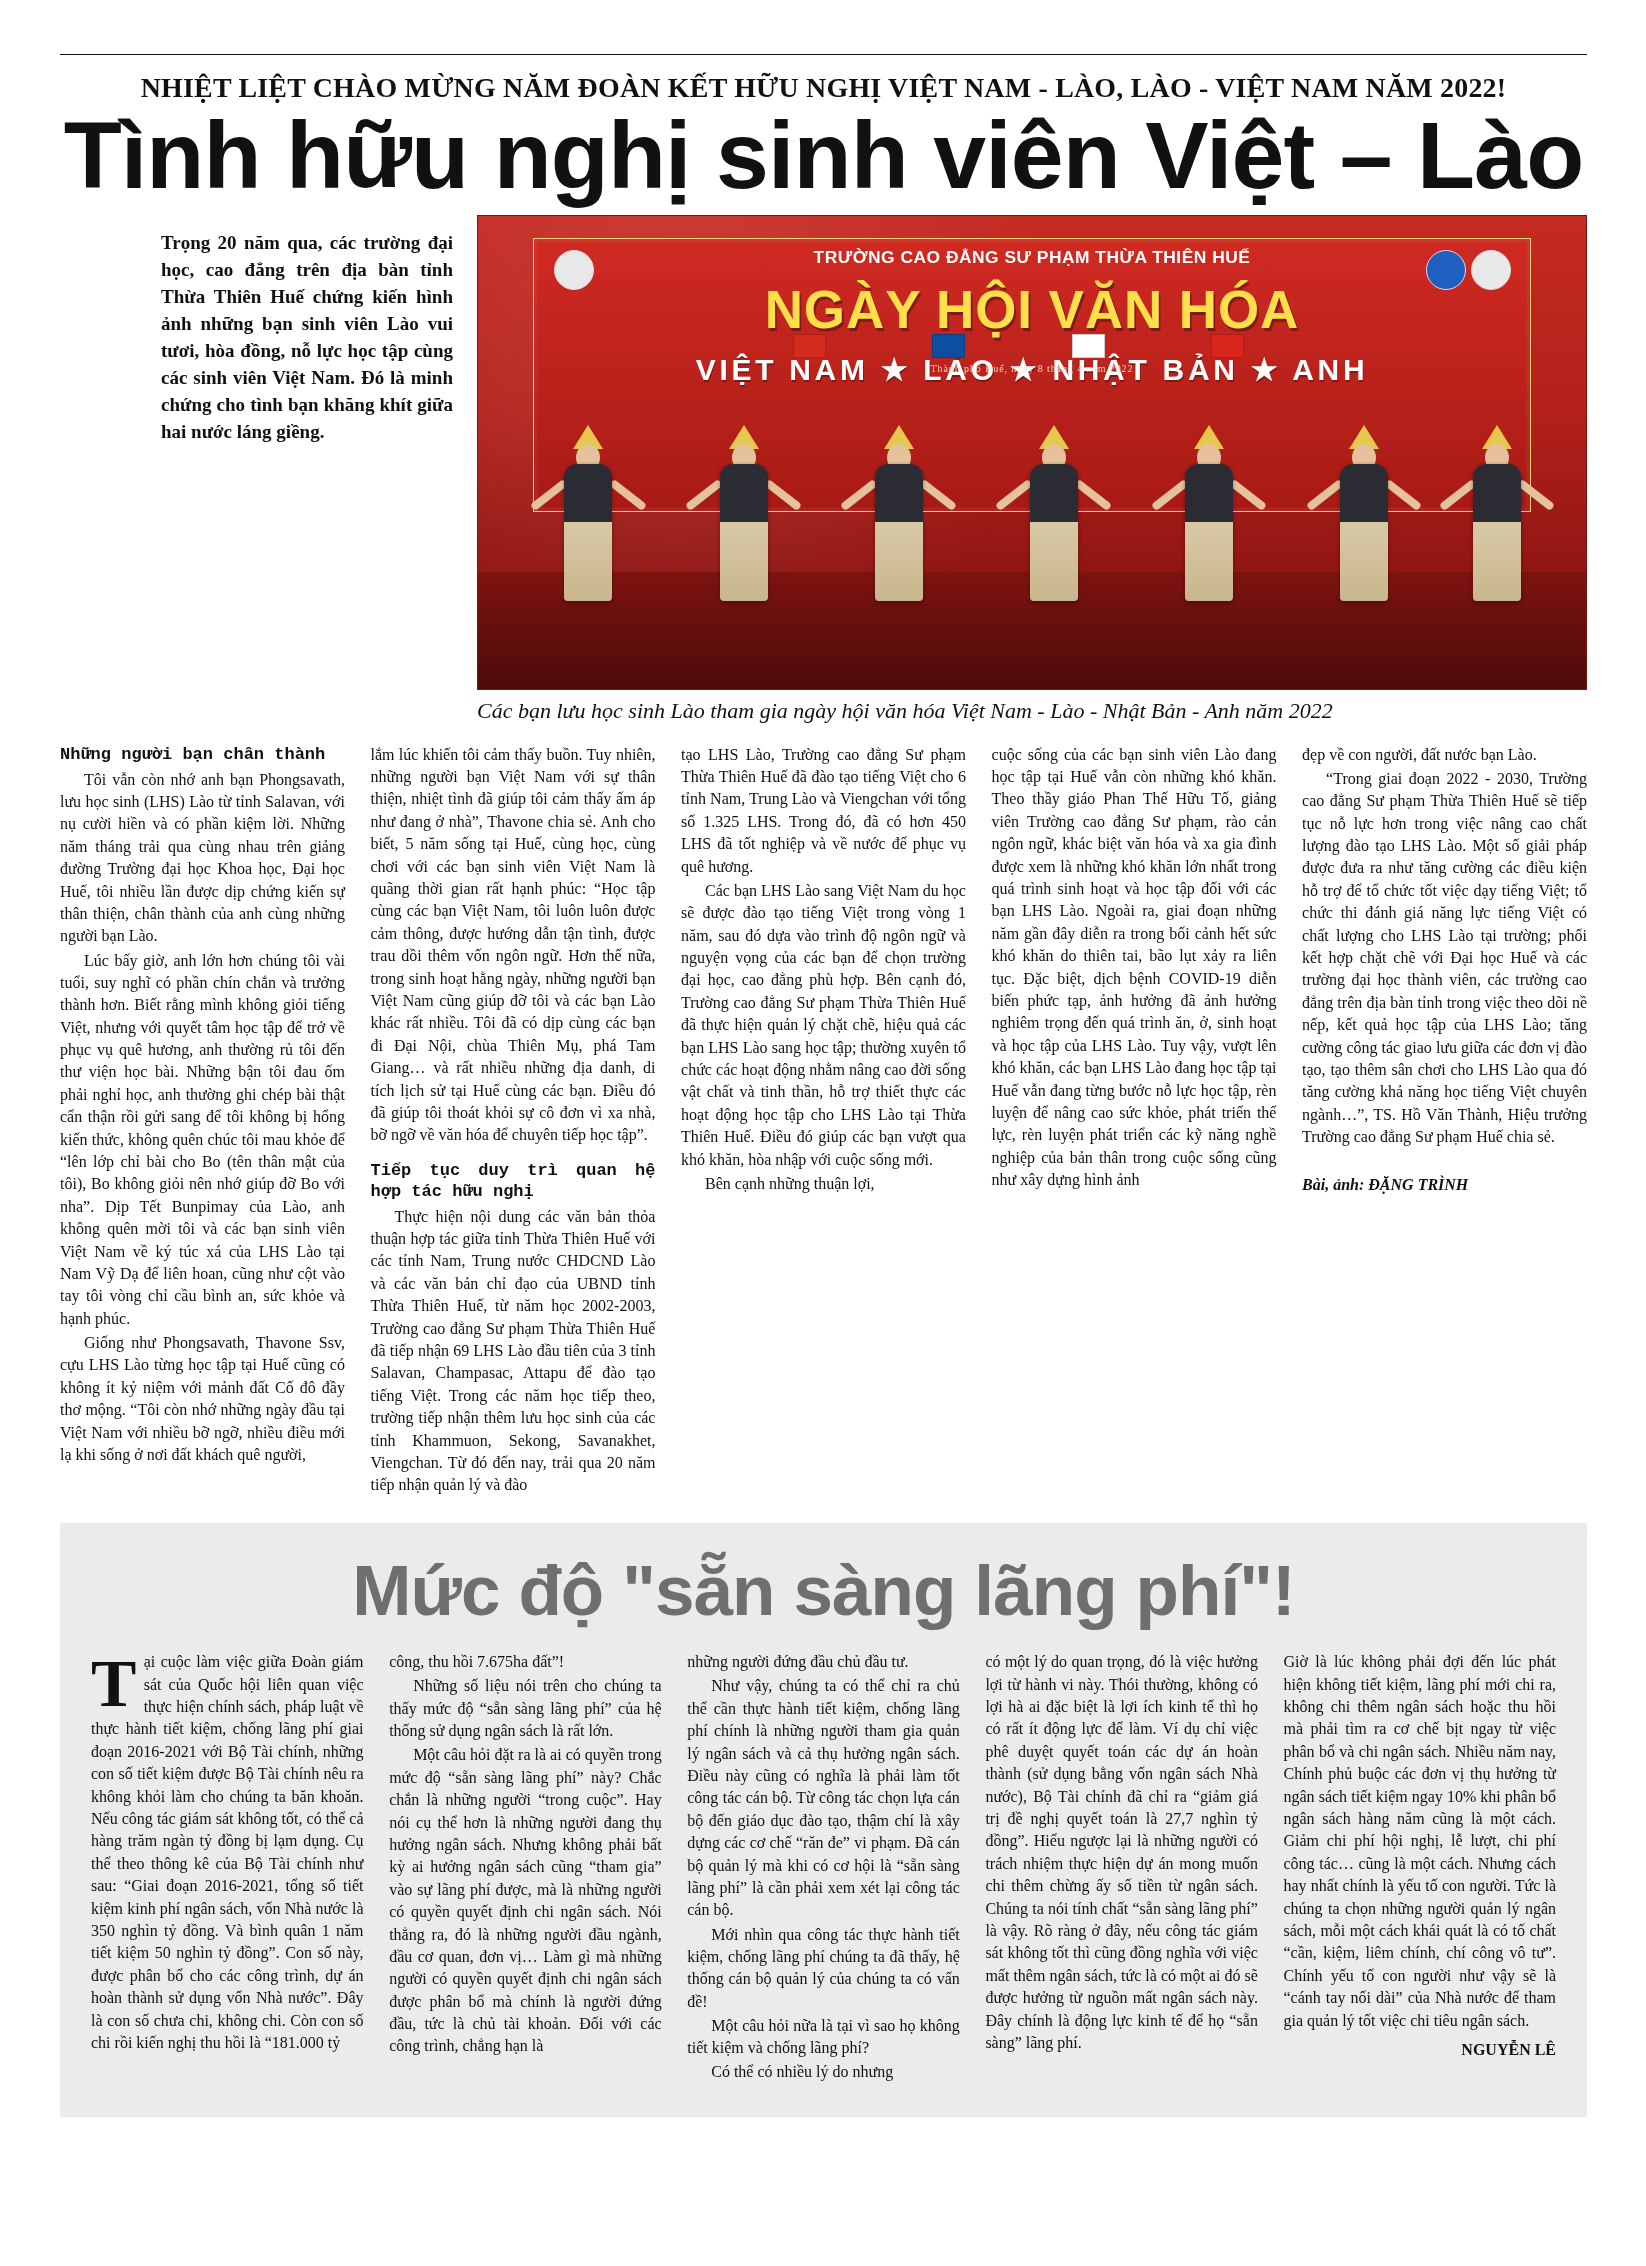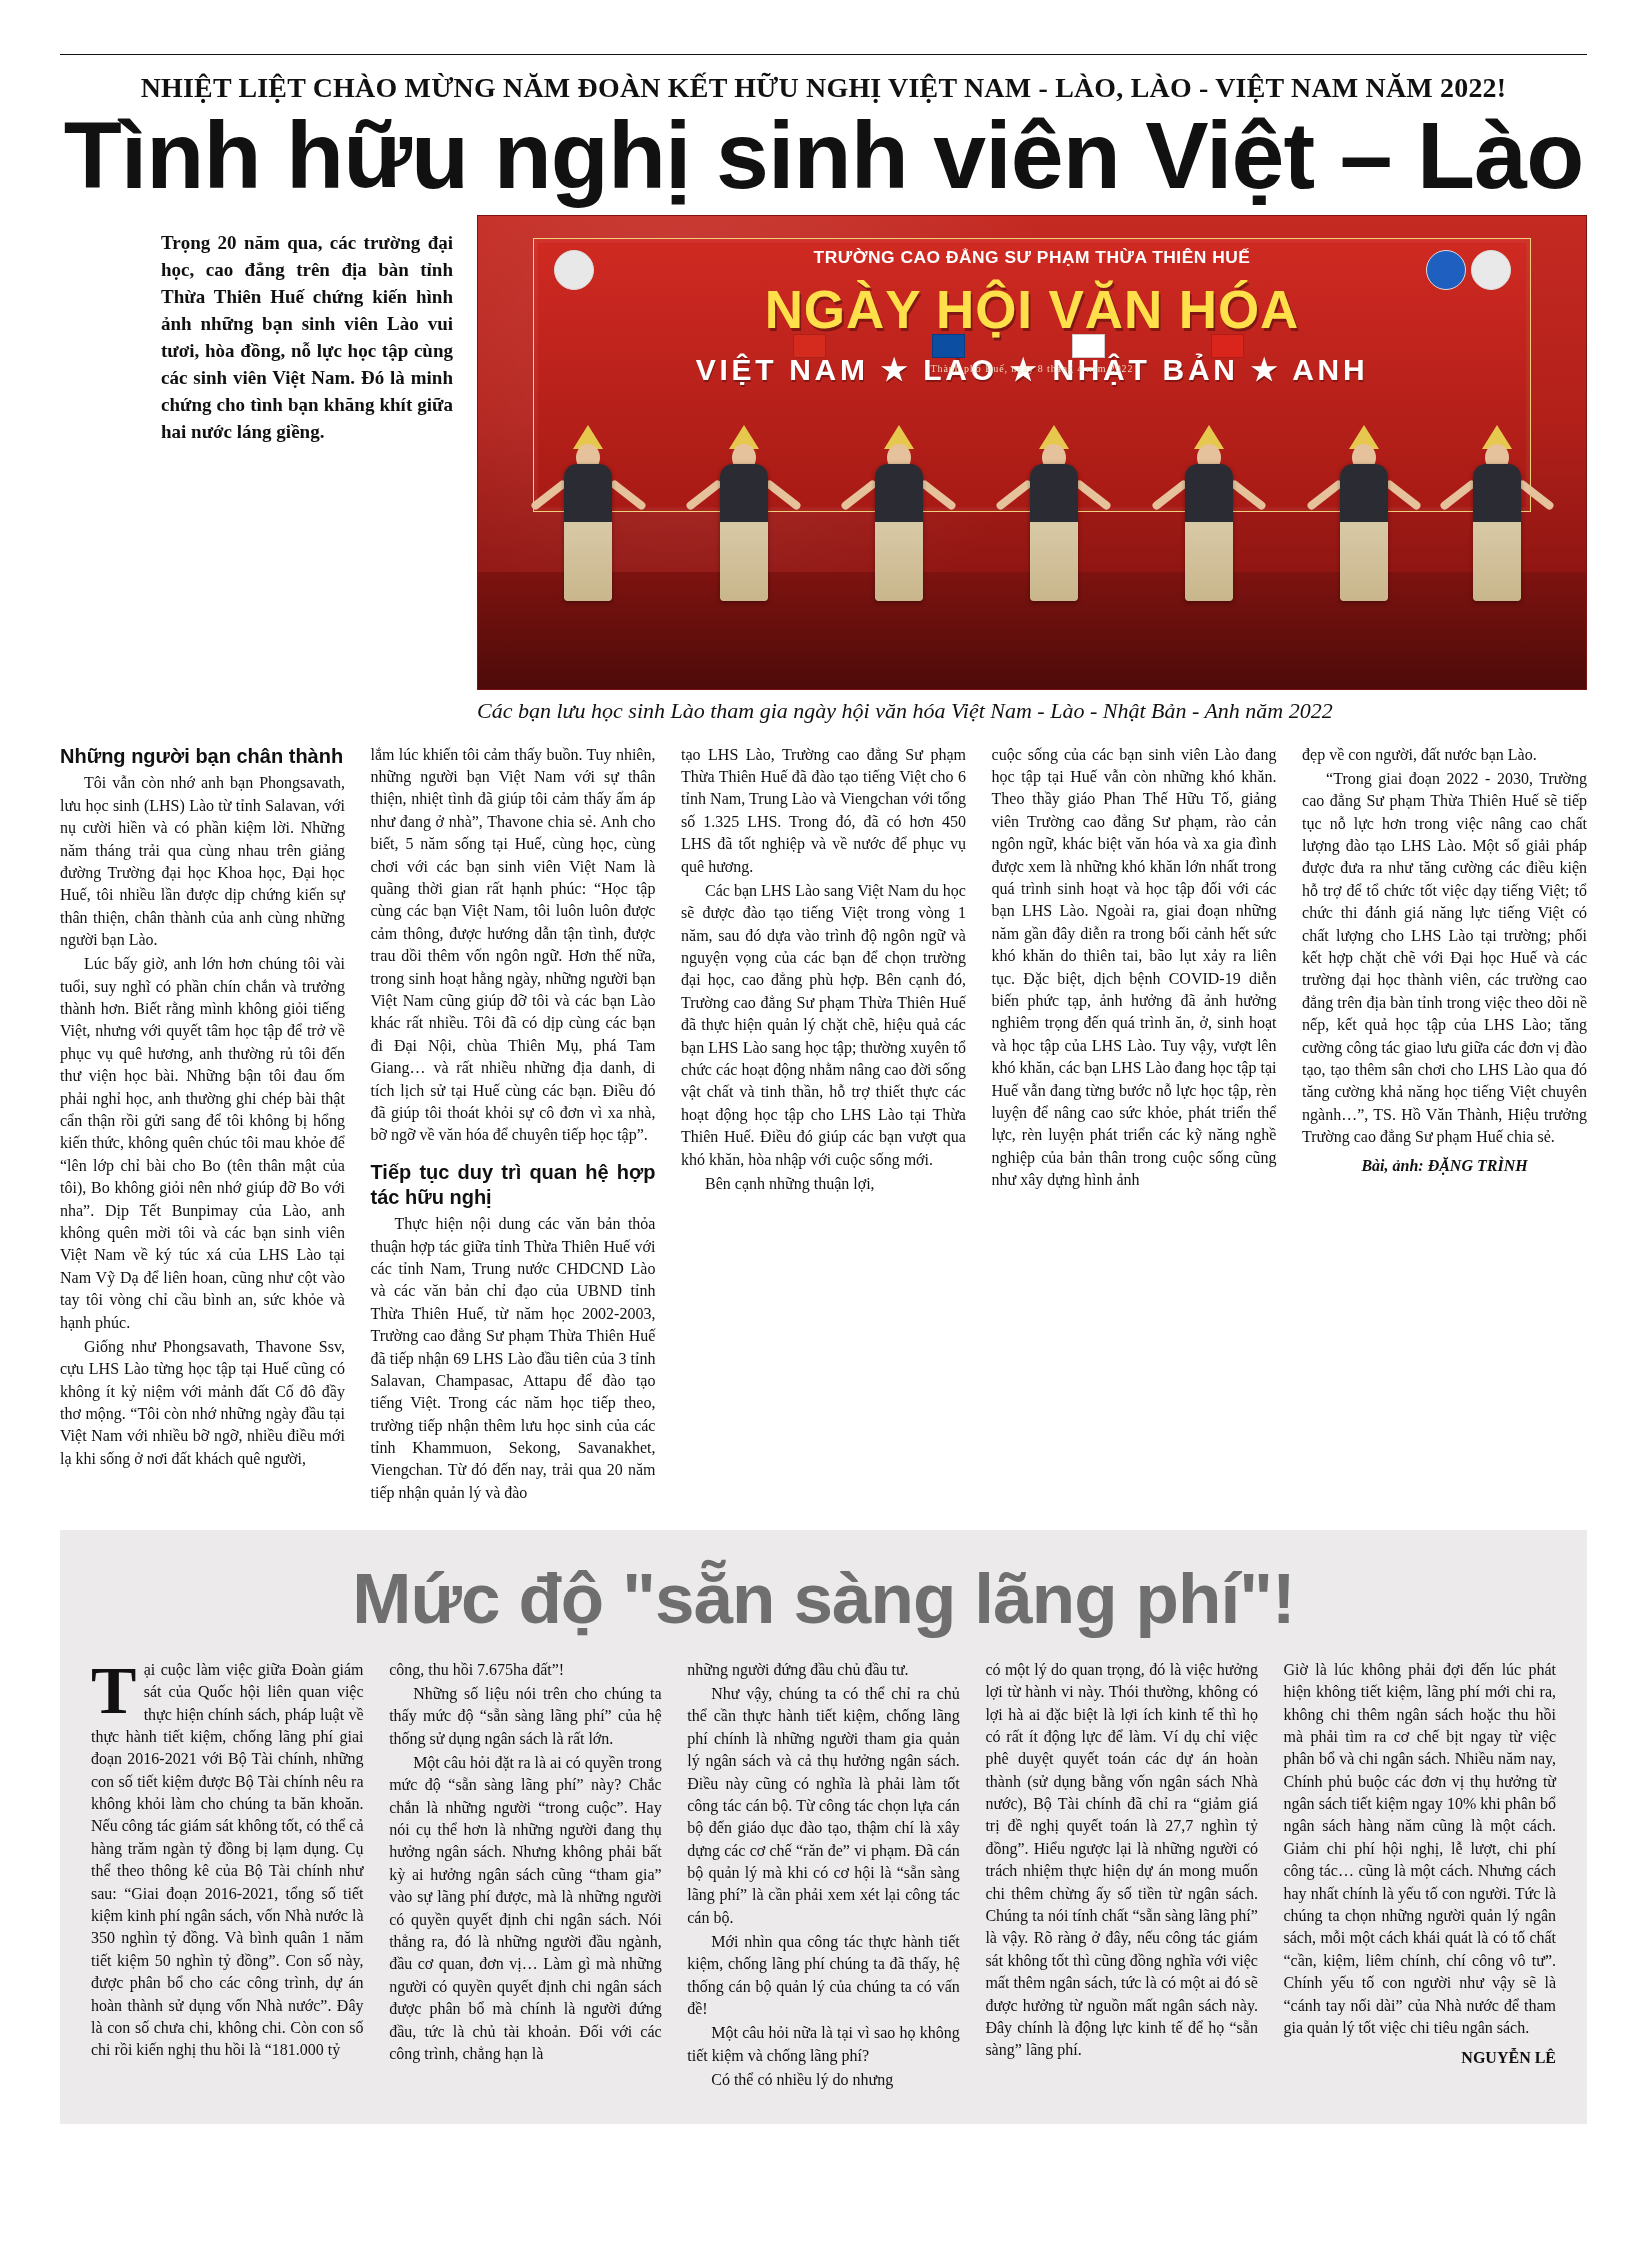--- a/index.html
+++ b/index.html
@@ -196,34 +196,34 @@
   .col{
     flex:1;
     font-family:"Liberation Serif", serif;
     font-size:16px;
     line-height:1.40;
     text-align:justify;
     hyphens:auto;
   }
   .col p{margin:0 0 1.8px 0;text-indent:24px;}
   .sub-head{
-    font-family:Liberation Sans, sans-serif;
-    font-weight:bold;
-    font-size:20px;
+    font-family:Liberation Mono, monospace;
+    font-weight:bold;
+    font-size:17px;
     margin:0 0 3.7px 0;
     text-indent:0 !important;
     line-height:1.25;
   }
   .sub-head.spaced{margin-top:12.8px;}
   .byline{
-    text-align:center;
+    text-align:left;
     font-weight:bold;
     font-style:italic;
     font-size:16px;
-    margin-top:6px;
+    margin-top:25px;
   }
 
   
   .art2{
     margin-top:24px;
     background:#eceaea;
     padding:24px 31px 31px 31px;
   }
   .art2-head{
     text-align:center;

